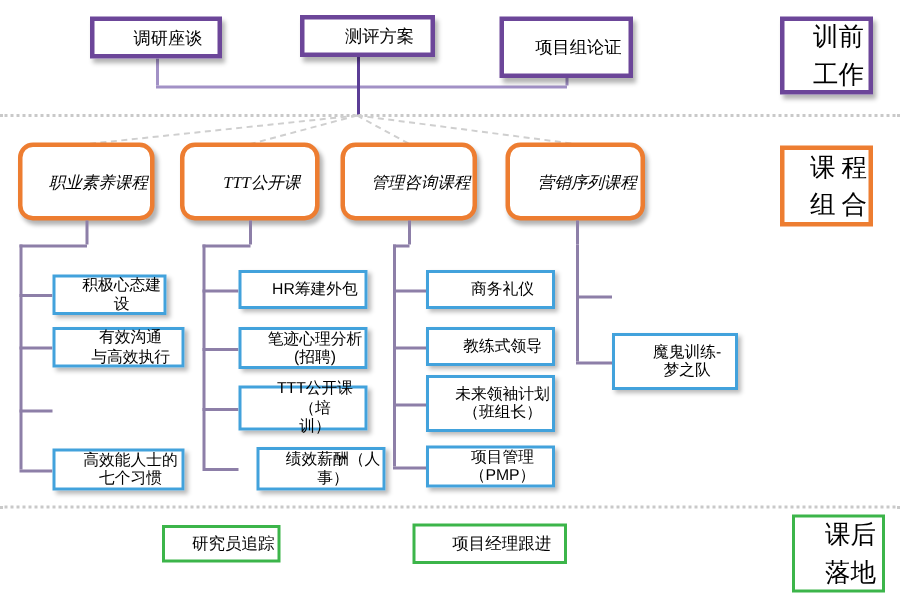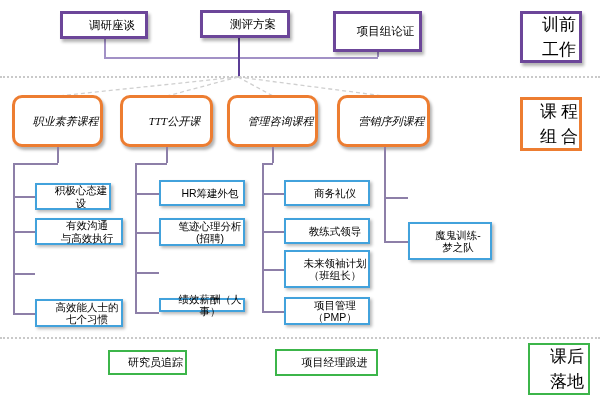--- a/index.html
+++ b/index.html
@@ -100,21 +100,23 @@
   <div class="h" style="left:135px;top:163px;width:32px"></div>
   <div class="v" style="left:135px;top:163px;height:149px"></div>
   <div class="h" style="left:135px;top:193px;width:24px"></div>
   <div class="h" style="left:135px;top:232px;width:24px"></div>
   <div class="h" style="left:135px;top:272px;width:24px"></div>
   <div class="h" style="left:135px;top:312px;width:24px"></div>
 
   <div class="box bbox" style="left:159px;top:180px;width:86px;height:26px">HR筹建外包</div>
   <div class="box bbox" style="left:159px;top:218px;width:86px;height:28px">笔迹心理分析
 (招聘)</div>
-  <div class="box bbox" style="left:159px;top:298px;width:86px;height:14px">绩效薪酬（人事）</div>
+  <div class="box bbox" style="left:159px;top:257px;width:86px;height:30px">TTT公开课（培
+训）</div>
+  <div class="box bbox" style="left:171px;top:298px;width:86px;height:29px">绩效薪酬（人事）</div>
 
   <div class="v" style="left:272px;top:147px;height:16px"></div>
   <div class="h" style="left:262px;top:163px;width:11px"></div>
   <div class="v" style="left:262px;top:163px;height:148px"></div>
   <div class="h" style="left:262px;top:193px;width:22px"></div>
   <div class="h" style="left:262px;top:231px;width:22px"></div>
   <div class="h" style="left:262px;top:269px;width:22px"></div>
   <div class="h" style="left:262px;top:311px;width:22px"></div>
 
   <div class="box bbox" style="left:284px;top:180px;width:86px;height:26px">商务礼仪</div>

